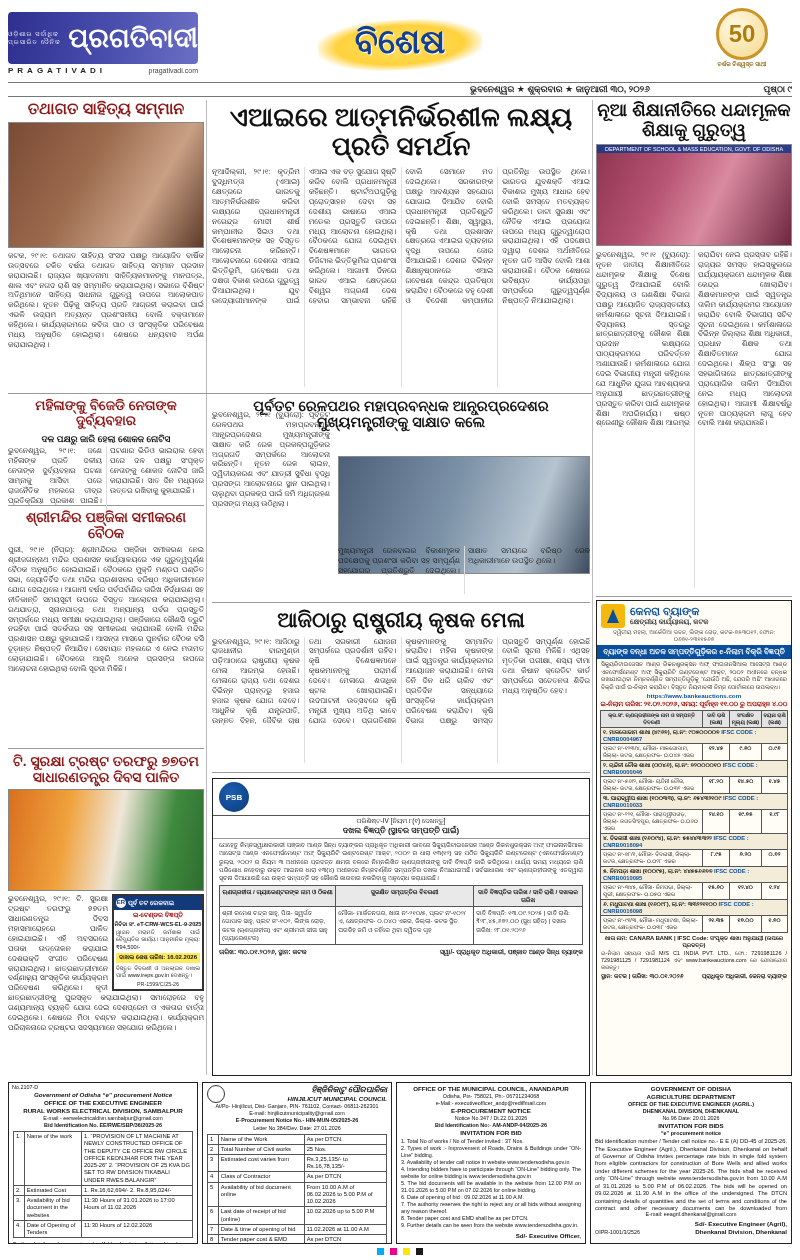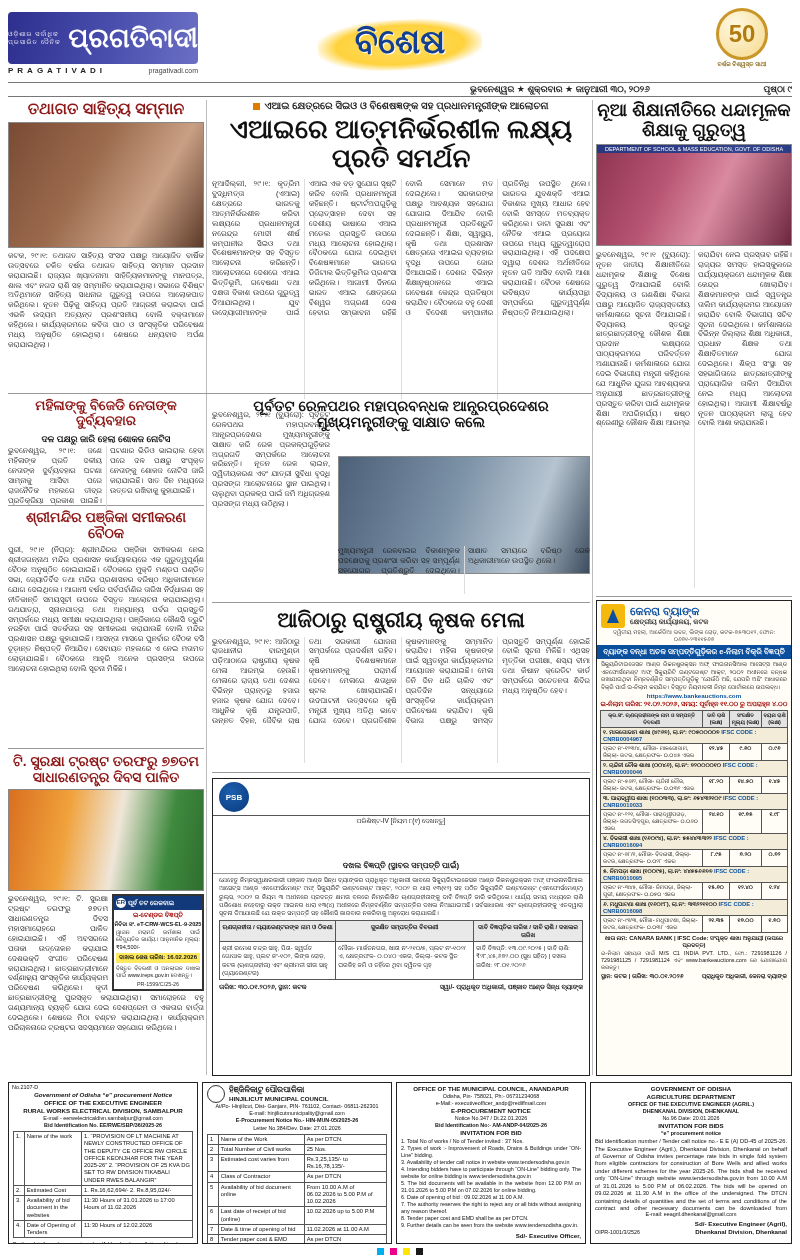--- a/index.html
+++ b/index.html
@@ -64,21 +64,21 @@
   
   .psb{border:1.5px solid #222;overflow:hidden;background:#fff;}
   .psb-head{display:flex;align-items:center;gap:6px;padding:3px 6px;border-bottom:1px solid #555;}
   .psb-logo{width:30px;height:30px;border-radius:50%;background:radial-gradient(circle at 40% 35%,#1c5fae,#0a3a7d);
     color:#fff;display:flex;align-items:center;justify-content:center;font-size:8px;font-weight:bold;flex:0 0 auto;}
   .psb-names{flex:1;text-align:center;}
   .psb-name{font-size:15px;font-weight:bold;color:#0a3a7d;line-height:1.05;}
   .psb-tag{font-size:6.5px;color:#333;}
   .psb-branch{font-size:7px;font-weight:bold;color:#222;}
   .psb-appendix{font-size:6.5px;text-align:center;padding-top:1px;}
-  .psb-title{font-size:8px;font-weight:bold;text-align:center;padding:1px 2px 2px;border-bottom:1px solid #999;margin-top:35px;}
+  .psb-title{font-size:8px;font-weight:bold;text-align:center;padding:1px 2px 2px;border-bottom:1px solid #999;}
   .psb-intro{font-size:6.2px;text-align:justify;padding:2px 6px;line-height:1.33;}
   .psb-table{width:calc(100% - 12px);margin:1px 6px;border-collapse:collapse;font-size:6.2px;}
   .psb-table th,.psb-table td{border:1px solid #555;padding:2px;vertical-align:top;text-align:left;line-height:1.3;}
   .psb-table th{background:#e9e9e9;text-align:center;}
   .psb-foot{display:flex;justify-content:space-between;padding:2px 6px;font-size:6.5px;font-weight:bold;}
   
   .ecor{float:right;width:92px;border:2px solid #333;margin:0 0 2px 4px;background:#fff;font-size:5.6px;line-height:1.3;}
   .ecor-head{display:flex;align-items:center;gap:2px;background:#123a7a;color:#fff;padding:2px;font-weight:bold;font-size:6.5px;}
   .ecor-logo{width:10px;height:10px;border-radius:50%;background:#fff;color:#123a7a;display:flex;align-items:center;
     justify-content:center;font-size:6px;font-weight:bold;flex:0 0 auto;}
@@ -133,24 +133,20 @@
   <div class="abs vrule" style="left:206px;top:100px;height:975px;"></div>
   <div class="abs vrule" style="left:592px;top:100px;height:975px;"></div>
 
   <div class="abs" style="left:8px;top:100px;width:196px;height:290px;">
     <div class="hl maroon" style="font-size:16px;">ତଥାଗତ ସାହିତ୍ୟ ସମ୍ମାନ</div>
     <div class="photo" style="margin-top:4px;height:126px;background:linear-gradient(120deg,#7a4a34,#9c6b4e 40%,#c9a084 70%,#5d3a2a);"></div>
     <div class="bt" style="margin-top:3px;height:150px;">କଟକ, ୨୯।୧: ତଥାଗତ ସାହିତ୍ୟ ସଂସଦ ପକ୍ଷରୁ ଆୟୋଜିତ ବାର୍ଷିକ ଉତ୍ସବରେ ଚଳିତ ବର୍ଷର ତଥାଗତ ସାହିତ୍ୟ ସମ୍ମାନ ପ୍ରଦାନ କରାଯାଇଛି। ରାଜ୍ୟର ଖ୍ୟାତନାମା ସାହିତ୍ୟିକମାନଙ୍କୁ ମାନପତ୍ର, ଶାଲ ଏବଂ ନଗଦ ରାଶି ସହ ସମ୍ମାନିତ କରାଯାଇଥିଲା। ସଭାରେ ବିଶିଷ୍ଟ ଅତିଥିମାନେ ସାହିତ୍ୟ ସାଧନାର ଗୁରୁତ୍ୱ ଉପରେ ଆଲୋକପାତ କରିଥିଲେ। ନୂତନ ପିଢ଼ିକୁ ସାହିତ୍ୟ ପ୍ରତି ଆଗ୍ରହୀ କରାଇବା ପାଇଁ ଏଭଳି ଉଦ୍ୟମ ଅତ୍ୟନ୍ତ ପ୍ରଶଂସନୀୟ ବୋଲି ବକ୍ତାମାନେ କହିଥିଲେ। କାର୍ଯ୍ୟକ୍ରମରେ କବିତା ପାଠ ଓ ସାଂସ୍କୃତିକ ପରିବେଷଣ ମଧ୍ୟ ଅନୁଷ୍ଠିତ ହୋଇଥିଲା। ଶେଷରେ ଧନ୍ୟବାଦ ଅର୍ପଣ କରାଯାଇଥିଲା।</div>
   </div>
 
   <div class="abs" style="left:212px;top:100px;width:378px;height:290px;">
-    <div class="kicker">
-      <span class="sq"></span>
-      <span>ଏଆଇ କ୍ଷେତ୍ରରେ ସିଇଓ ଓ ବିଶେଷଜ୍ଞଙ୍କ ସହ ପ୍ରଧାନମନ୍ତ୍ରୀଙ୍କ ଆଲୋଚନା</span>
-    </div>
     <div class="hl" style="font-size:26px;margin-top:3px;">ଏଆଇରେ ଆତ୍ମନିର୍ଭରଶୀଳ ଲକ୍ଷ୍ୟ ପ୍ରତି ସମର୍ଥନ</div>
     <div class="bt c4" style="margin-top:6px;height:220px;">ନୂଆଦିଲ୍ଲୀ, ୨୯।୧: କୃତ୍ରିମ ବୁଦ୍ଧିମତ୍ତା (ଏଆଇ) କ୍ଷେତ୍ରରେ ଭାରତକୁ ଆତ୍ମନିର୍ଭରଶୀଳ କରିବା ଲକ୍ଷ୍ୟରେ ପ୍ରଧାନମନ୍ତ୍ରୀ ନରେନ୍ଦ୍ର ମୋଦୀ ଶୀର୍ଷ କମ୍ପାନୀର ସିଇଓ ତଥା ବିଶେଷଜ୍ଞମାନଙ୍କ ସହ ବିସ୍ତୃତ ଆଲୋଚନା କରିଛନ୍ତି। ଆଲୋଚନାରେ ଦେଶରେ ଏଆଇ ଭିତ୍ତିଭୂମି, ଗବେଷଣା ତଥା ଦକ୍ଷତା ବିକାଶ ଉପରେ ଗୁରୁତ୍ୱ ଦିଆଯାଇଥିଲା। ଯୁବ ଉଦ୍ୟୋଗୀମାନଙ୍କ ପାଇଁ ଏଆଇ ଏକ ବଡ଼ ସୁଯୋଗ ସୃଷ୍ଟି କରିବ ବୋଲି ପ୍ରଧାନମନ୍ତ୍ରୀ କହିଛନ୍ତି। ଷ୍ଟାର୍ଟଅପଗୁଡ଼ିକୁ ପ୍ରୋତ୍ସାହନ ଦେବା ସହ ଦେଶୀୟ ଭାଷାରେ ଏଆଇ ମଡେଲ ପ୍ରସ୍ତୁତି ଉପରେ ମଧ୍ୟ ଆଲୋଚନା ହୋଇଥିଲା। ବୈଠକରେ ଯୋଗ ଦେଇଥିବା ବିଶେଷଜ୍ଞମାନେ ଭାରତର ଡିଜିଟାଲ ଭିତ୍ତିଭୂମିର ପ୍ରଶଂସା କରିଥିଲେ। ଆଗାମୀ ଦିନରେ ଭାରତ ଏଆଇ କ୍ଷେତ୍ରରେ ବିଶ୍ୱର ଅଗ୍ରଣୀ ଦେଶ ହେବାର ସମ୍ଭାବନା ରହିଛି ବୋଲି ସେମାନେ ମତ ଦେଇଥିଲେ। ସରକାରଙ୍କ ପକ୍ଷରୁ ଆବଶ୍ୟକ ସହଯୋଗ ଯୋଗାଇ ଦିଆଯିବ ବୋଲି ପ୍ରଧାନମନ୍ତ୍ରୀ ପ୍ରତିଶ୍ରୁତି ଦେଇଛନ୍ତି। ଶିକ୍ଷା, ସ୍ୱାସ୍ଥ୍ୟ, କୃଷି ତଥା ପ୍ରଶାସନ କ୍ଷେତ୍ରରେ ଏଆଇର ବ୍ୟବହାର ବୃଦ୍ଧି ଉପରେ ଜୋର ଦିଆଯାଇଛି। ଦେଶର ବିଭିନ୍ନ ଶିକ୍ଷାନୁଷ୍ଠାନରେ ଏଆଇ ଗବେଷଣା କେନ୍ଦ୍ର ପ୍ରତିଷ୍ଠା କରାଯିବ। ବୈଠକରେ ବହୁ ଦେଶୀ ଓ ବିଦେଶୀ କମ୍ପାନୀର ପ୍ରତିନିଧି ଉପସ୍ଥିତ ଥିଲେ। ଭାରତର ଯୁବଶକ୍ତି ଏଆଇ ବିକାଶର ମୁଖ୍ୟ ଆଧାର ହେବ ବୋଲି ସମସ୍ତେ ମତବ୍ୟକ୍ତ କରିଥିଲେ। ଡାଟା ସୁରକ୍ଷା ଏବଂ ନୈତିକ ଏଆଇ ପ୍ରୟୋଗ ଉପରେ ମଧ୍ୟ ଗୁରୁତ୍ୱାରୋପ କରାଯାଇଥିଲା। ଏହି ପଦକ୍ଷେପ ଦ୍ୱାରା ଦେଶର ଅର୍ଥନୀତିରେ ନୂତନ ଗତି ଆସିବ ବୋଲି ଆଶା କରାଯାଉଛି। ବୈଠକ ଶେଷରେ ଭବିଷ୍ୟତ କାର୍ଯ୍ୟପନ୍ଥା ସମ୍ପର୍କରେ ଗୁରୁତ୍ୱପୂର୍ଣ୍ଣ ନିଷ୍ପତ୍ତି ନିଆଯାଇଥିଲା।</div>
   </div>
 
   <div class="abs" style="left:596px;top:100px;width:196px;height:494px;">
     <div class="hl" style="font-size:18px;">ନୂଆ ଶିକ୍ଷାନୀତିରେ ଧନ୍ଦାମୂଳକ ଶିକ୍ଷାକୁ ଗୁରୁତ୍ୱ</div>
     <div class="photo" style="margin-top:4px;height:102px;background:linear-gradient(115deg,#8c3450,#b85574 35%,#d98aa0 60%,#6e2740);">
       <div class="cap-top">DEPARTMENT OF SCHOOL &amp; MASS EDUCATION, GOVT. OF ODISHA</div>
     </div>
     <div class="bt c2" style="margin-top:4px;height:338px;">ଭୁବନେଶ୍ୱର, ୨୯।୧ (ବ୍ୟୁରୋ): ନୂତନ ଜାତୀୟ ଶିକ୍ଷାନୀତିରେ ଧନ୍ଦାମୂଳକ ଶିକ୍ଷାକୁ ବିଶେଷ ଗୁରୁତ୍ୱ ଦିଆଯାଇଛି ବୋଲି ବିଦ୍ୟାଳୟ ଓ ଗଣଶିକ୍ଷା ବିଭାଗ ପକ୍ଷରୁ ଆୟୋଜିତ ରାଜ୍ୟସ୍ତରୀୟ କର୍ମଶାଳାରେ ସୂଚନା ଦିଆଯାଇଛି। ବିଦ୍ୟାଳୟ ସ୍ତରରୁ ଛାତ୍ରଛାତ୍ରୀଙ୍କୁ କୌଶଳ ଶିକ୍ଷା ପ୍ରଦାନ ଲକ୍ଷ୍ୟରେ ପାଠ୍ୟକ୍ରମରେ ପରିବର୍ତ୍ତନ ଅଣାଯାଉଛି। କର୍ମଶାଳାରେ ଯୋଗ ଦେଇ ବିଭାଗୀୟ ମନ୍ତ୍ରୀ କହିଥିଲେ ଯେ ଆଧୁନିକ ଯୁଗର ଆବଶ୍ୟକତା ଅନୁଯାୟୀ ଛାତ୍ରଛାତ୍ରୀଙ୍କୁ ପ୍ରସ୍ତୁତ କରିବା ପାଇଁ ଧନ୍ଦାମୂଳକ ଶିକ୍ଷା ଅପରିହାର୍ଯ୍ୟ। ଷଷ୍ଠ ଶ୍ରେଣୀରୁ କୌଶଳ ଶିକ୍ଷା ଆରମ୍ଭ କରାଯିବା ନେଇ ପ୍ରସ୍ତାବ ରହିଛି। ରାଜ୍ୟର ସମସ୍ତ ହାଇସ୍କୁଲରେ ପର୍ଯ୍ୟାୟକ୍ରମେ ଧନ୍ଦାମୂଳକ ଶିକ୍ଷା କେନ୍ଦ୍ର ଖୋଲାଯିବ। ଶିକ୍ଷକମାନଙ୍କ ପାଇଁ ସ୍ୱତନ୍ତ୍ର ତାଲିମ କାର୍ଯ୍ୟକ୍ରମର ଆୟୋଜନ କରାଯିବ ବୋଲି ବିଭାଗୀୟ ସଚିବ ସୂଚନା ଦେଇଥିଲେ। କର୍ମଶାଳାରେ ବିଭିନ୍ନ ଜିଲ୍ଲାର ଶିକ୍ଷା ଅଧିକାରୀ, ପ୍ରଧାନ ଶିକ୍ଷକ ତଥା ଶିକ୍ଷାବିତମାନେ ଯୋଗ ଦେଇଥିଲେ। ଶିଳ୍ପ ସଂସ୍ଥା ସହ ସହଭାଗିତାରେ ଛାତ୍ରଛାତ୍ରୀଙ୍କୁ ପ୍ରାୟୋଗିକ ତାଲିମ ଦିଆଯିବା ନେଇ ମଧ୍ୟ ଆଲୋଚନା ହୋଇଥିଲା। ଆଗାମୀ ଶିକ୍ଷାବର୍ଷରୁ ନୂତନ ପାଠ୍ୟକ୍ରମ ଲାଗୁ ହେବ ବୋଲି ଆଶା କରାଯାଉଛି।</div>
@@ -381,21 +377,21 @@
           </tr>
         </tbody>
     </table>
     <div class="tad-body tiny">Further details and any corrigendum/Addendum/cancellation of tender can be seen from the Website www.tendersodisha.gov.in</div>
 
   </div>
 
   <div class="abs tad" style="left:202px;top:1082px;width:190px;height:162px;">
     <div style="display:flex;align-items:center;gap:4px;padding:2px 4px 0;">
       <span class="seal"></span>
-      <div style="flex:1;text-align:left;">
+      <div style="flex:1;text-align:right;font-style:italic;">
         <div class="b" style="font-size:8px;">ହିଞ୍ଜିଳିକାଟୁ ପୌରପାଳିକା</div>
         <div class="b">HINJILICUT MUNICIPAL COUNCIL</div>
       </div>
     </div>
     <div class="tctr tiny">At/Po- Hinjilicut, Dist- Ganjam, PIN- 761102, Contact- 06811-262301</div>
     <div class="tctr tiny">E-mail: hinjilicutmunicipality@gmail.com</div>
     <div class="tctr b tiny">E-Procurement Notice No.- HIN-MUN-05/2025-26</div>
     <div class="tctr tiny">Letter No.384/Dev.   Date: 27.01.2026</div>
     <table>
       <tbody>

